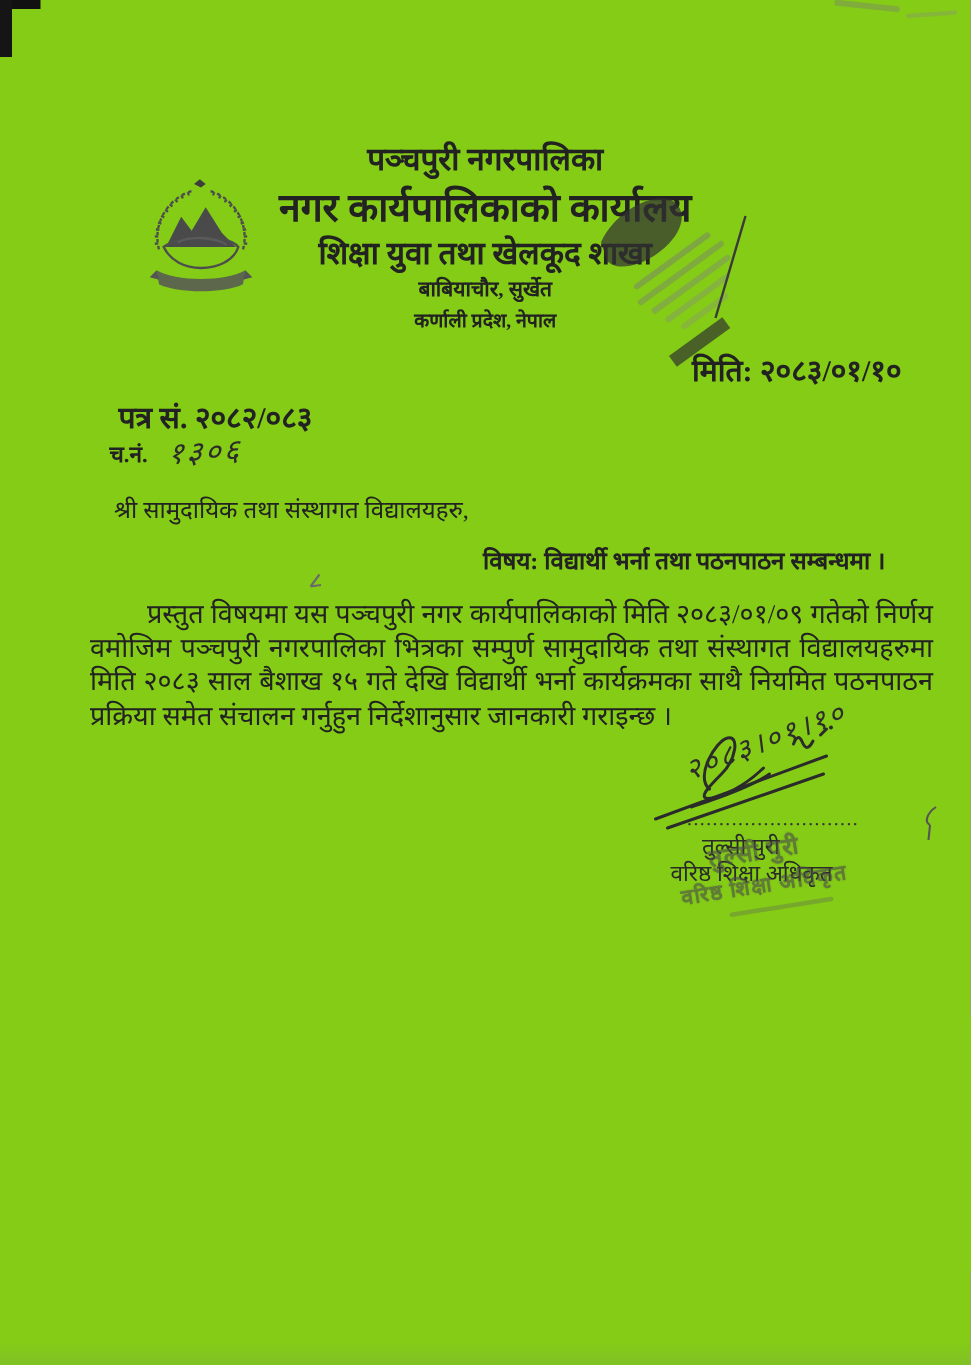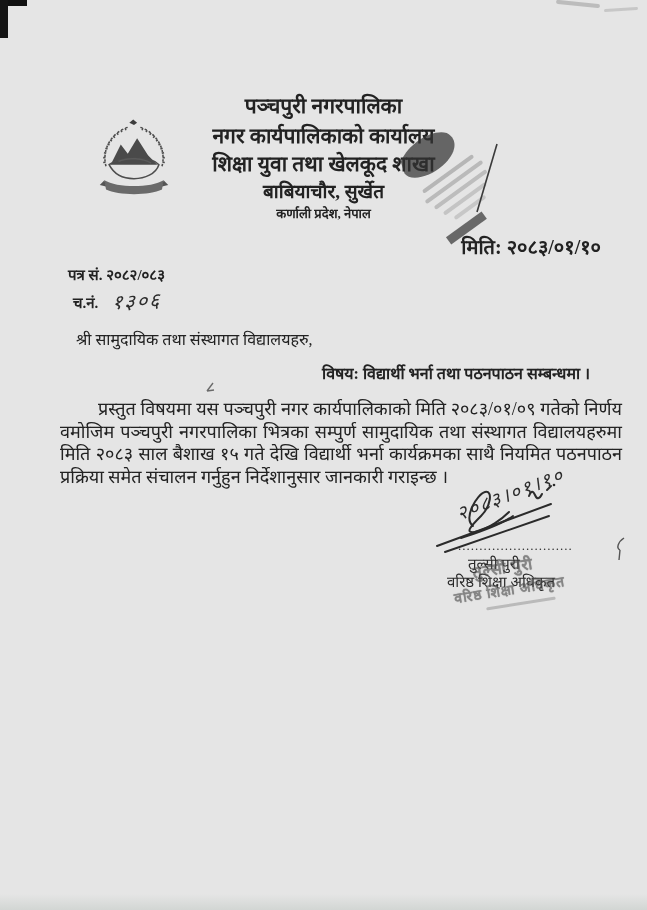--- a/index.html
+++ b/index.html
@@ -1,43 +1,43 @@
 <!DOCTYPE html>
 <html><head>
 <meta charset="utf-8">
 <style>
   html,body{margin:0;padding:0;background:#9a9a9a;}
   .page{
     position:relative;
     width:647px;height:910px;
-    background:#e5e5e5;
+    background:#84cc16;
     overflow:hidden;
     font-family:"Liberation Serif","DejaVu Serif",serif;
     color:#222;
   }
   
   .corner-bar-h{position:absolute;left:0;top:0;width:27px;height:6px;background:#111;}
   .corner-bar-v{position:absolute;left:0;top:0;width:8px;height:38px;background:#151515;}
   .smudge-tr1{position:absolute;left:556px;top:2px;width:44px;height:4px;background:#7a7a7a;opacity:.38;transform:rotate(6deg);border-radius:2px;}
   .smudge-tr2{position:absolute;left:604px;top:8px;width:34px;height:3px;background:#8a8a8a;opacity:.32;transform:rotate(-4deg);border-radius:2px;}
   .bottom-band{position:absolute;left:0;bottom:0;width:647px;height:16px;
     background:linear-gradient(to bottom,rgba(0,0,0,0),rgba(110,135,118,0.16));}
   
   .letterhead{position:absolute;left:0;top:96px;width:647px;text-align:center;font-weight:bold;line-height:1;}
   .lh1{font-size:21px;margin-bottom:9px;}
-  .lh2{font-size:21px;margin-bottom:7px;}
+  .lh2{font-size:26px;margin-bottom:7px;}
   .lh3{font-size:21px;margin-bottom:7px;}
-  .lh4{font-size:19px;margin-bottom:6px;}
+  .lh4{font-size:14px;margin-bottom:6px;}
   .lh5{font-size:13px;}
   .emblem{position:absolute;left:95px;top:118px;width:78px;height:84px;}
   
   .hstamp{position:absolute;left:393px;top:116px;width:122px;height:132px;pointer-events:none;}
   
   .date-line{position:absolute;right:46px;top:233px;font-size:20px;font-weight:bold;}
-  .letter-no{position:absolute;left:68px;top:264px;font-size:15px;font-weight:bold;text-align:center;}
+  .letter-no{position:absolute;left:79px;top:264px;font-size:20px;font-weight:bold;text-align:center;}
   .dispatch{position:absolute;left:73px;top:287px;font-size:15px;font-weight:bold;}
   .dispatch-hand{display:inline-block;font-size:20px;font-weight:normal;
     font-style:italic;transform:rotate(-3deg) skewX(-6deg);margin-left:10px;color:#2c2c2c;letter-spacing:2px;}
   
   .rcpt1{position:absolute;left:76px;top:328px;font-size:16px;}
   .rcpt2{position:absolute;left:76px;top:351px;font-size:16px;}
   .subject{position:absolute;left:322px;top:362px;font-size:16px;font-weight:bold;}
   .tickmark{position:absolute;left:204px;top:382px;width:12px;height:14px;}
   
   .body-par{position:absolute;left:60px;top:398px;width:562px;

